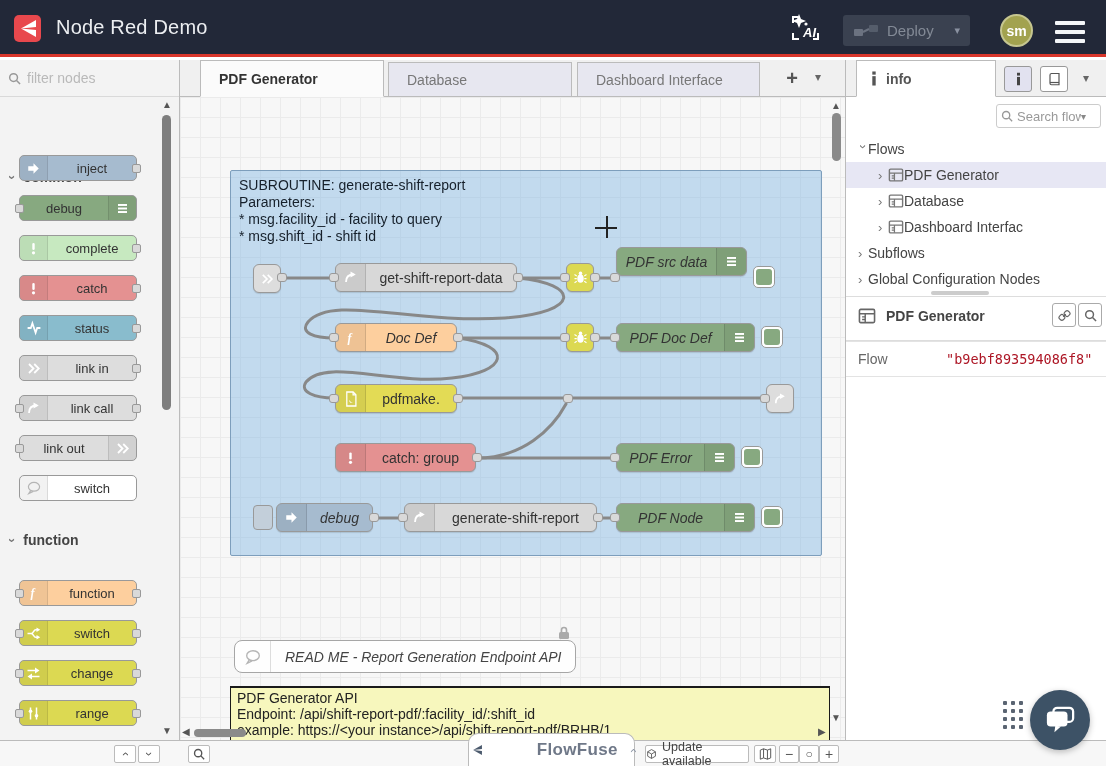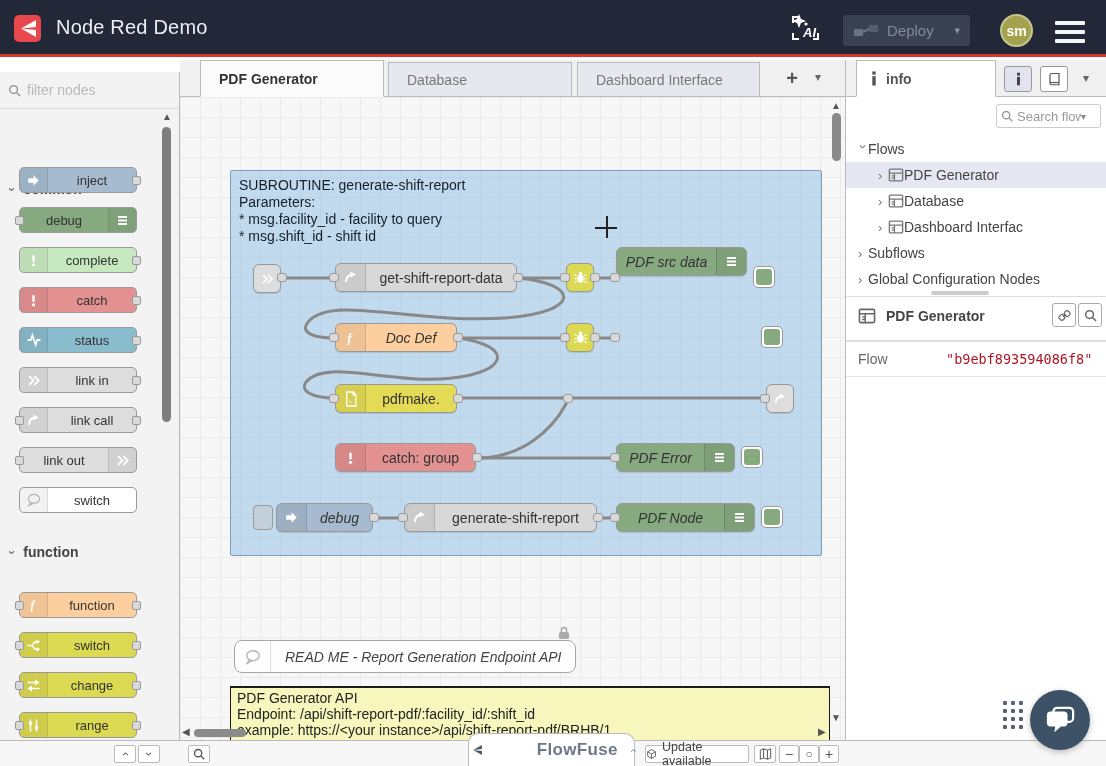--- a/index.html
+++ b/index.html
@@ -13,21 +13,21 @@
   #app-title { position:absolute; left:56px; top:16px; color:#eceef1; font-size:20px; letter-spacing:.2px; }
   #ai-btn { position:absolute; left:789px; top:11px; width:33px; height:34px; color:#fff;font-style:italic; }
   #deploy-btn { position:absolute; left:843px; top:15px; width:127px; height:31px; background:#3a4150; border-radius:3px; display:flex; align-items:center; color:#838a96; font-size:15px; }
   #deploy-btn .dep-ic { margin:0 8px 0 10px; }
   #deploy-btn .caret { margin-left:auto; margin-right:10px; font-size:11px; color:#8a91a0; }
   #avatar { position:absolute; left:1000px; top:14px; width:33px; height:33px; border-radius:50%; background:#a2a24f; border:2px solid #c6c690; color:#fff; font-size:14px; font-weight:bold; display:flex; align-items:center; justify-content:center; }
   #burger { position:absolute; left:1055px; top:21px; width:30px; height:22px; display:flex; flex-direction:column; justify-content:space-between; cursor:pointer; }
   #burger div { height:4px; background:#f4f6f8; border-radius:1px; }
 
   
-  #palette { position:absolute; left:0; top:72px; width:180px; height:680px; background:#f3f3f3; border-right:1px solid #bbbbbb; overflow:hidden;padding-left:36px; }
+  #palette { position:absolute; left:0; top:60px; width:180px; height:680px; background:#f3f3f3; border-right:1px solid #bbbbbb; overflow:hidden;padding-left:36px; }
   #palette-search { position:absolute; left:0; top:0; width:180px; height:37px; border-bottom:1px solid #d9d9d9; display:flex; align-items:center; padding-left:8px; background:#f3f3f3; }
   #palette-search input { border:0; outline:0; background:transparent; font-size:14px; color:#555; width:130px; margin-left:6px; font-family:"Liberation Sans",sans-serif; }
   #palette-search input::placeholder { color:#b9b9b9; }
   .pcat { position:absolute; left:10px; font-size:14px; font-weight:bold; color:#444; display:flex; align-items:center; gap:9px; }
   .pcat .chev { color:#777; font-size:13px; display:inline-block; transform:rotate(90deg); }
   .pnode { position:absolute; left:19px; width:118px; height:26px; border:1px solid #999; border-radius:5px; display:flex; align-items:stretch; font-size:13px; color:#333; }
   .pnode .ic { width:28px; min-width:28px; display:flex; align-items:center; justify-content:center; background:rgba(0,0,0,0.05); }
   .pnode .ic.l { border-right:1px solid rgba(0,0,0,0.1); border-radius:4px 0 0 4px; }
   .pnode .ic.r { border-left:1px solid rgba(0,0,0,0.1); border-radius:0 4px 4px 0; }
   .pnode .lbl { flex:1; display:flex; align-items:center; justify-content:center; white-space:nowrap; }
@@ -419,20 +419,32 @@
     </div>
     <div class="node small" style="left:386px;top:226px;background:#dcd952">
       <span>
           <svg width="15" height="15" viewBox="0 0 20 20">
             <ellipse cx="10" cy="11.5" rx="4.3" ry="5.5" fill="#fff"></ellipse>
             <circle cx="10" cy="4.5" r="2.4" fill="#fff"></circle>
             <path d="M5 8 L2 6 M5 11.5 H2 M5 15 l-3 2 M15 8 l3-2 M15 11.5 h3 M15 15 l3 2" stroke="#fff" stroke-width="1.4"></path>
           </svg>
         </span>
     </div>
+    <div class="node" style="left:436px;top:226px;width:139px;background:#87a980">
+      <span class="lbl it">PDF Doc Def</span>
+      <span class="ic r">
+          <svg width="15" height="15" viewBox="0 0 20 20">
+            <g fill="#fff">
+              <rect x="4" y="4" width="12" height="2.6"></rect>
+              <rect x="4" y="8.7" width="12" height="2.6"></rect>
+              <rect x="4" y="13.4" width="12" height="2.6"></rect>
+            </g>
+          </svg>
+        </span>
+    </div>
     <div class="toggle" style="left:581px;top:229px">
         <div></div>
       </div>
 
     <div class="node" style="left:155px;top:287px;width:122px;background:#e3db55">
       <span class="ic l">
           <svg width="14" height="16" viewBox="0 0 20 22">
             <path d="M4 1h9l4 4v16H4z" fill="none" stroke="#fff" stroke-width="1.8"></path>
             <path d="M13 1v4h4" fill="none" stroke="#fff" stroke-width="1.8"></path>
             <path d="M7 12c2 3 4 4 6 4 -3 1 -5 1 -6-4z" fill="#fff"></path>

